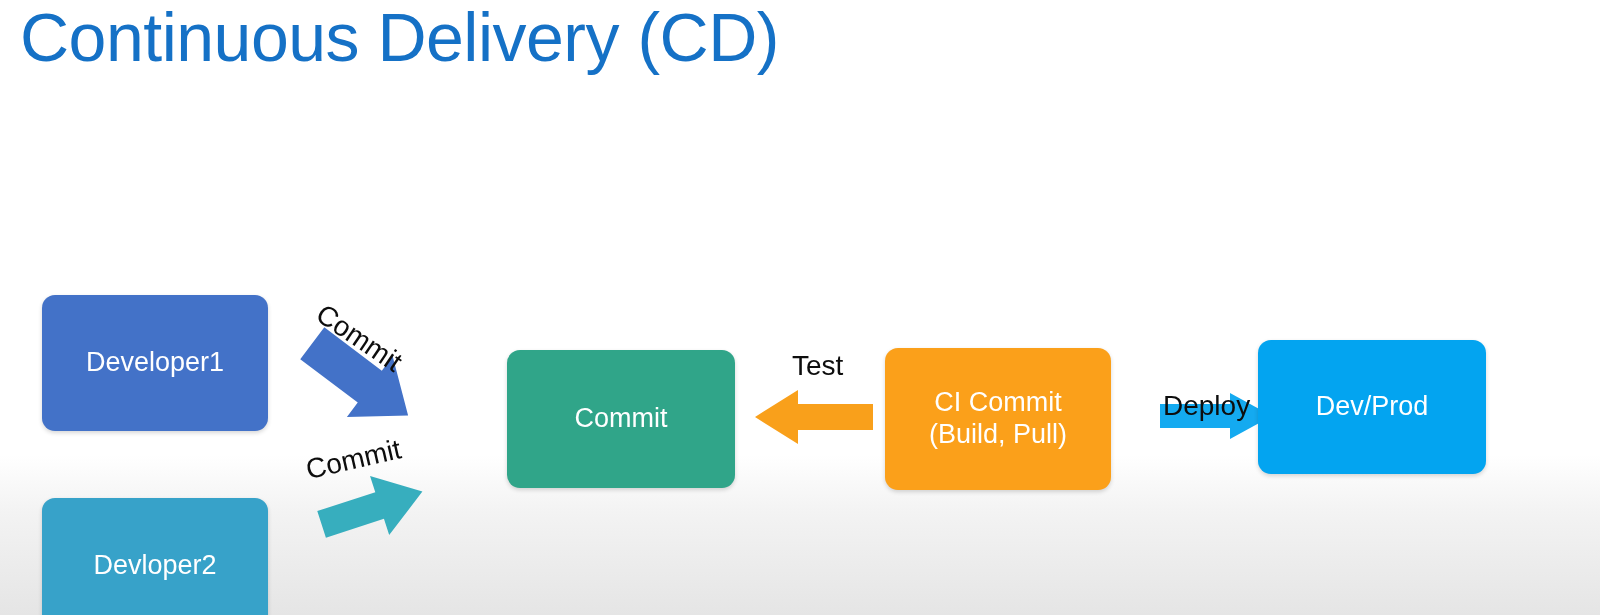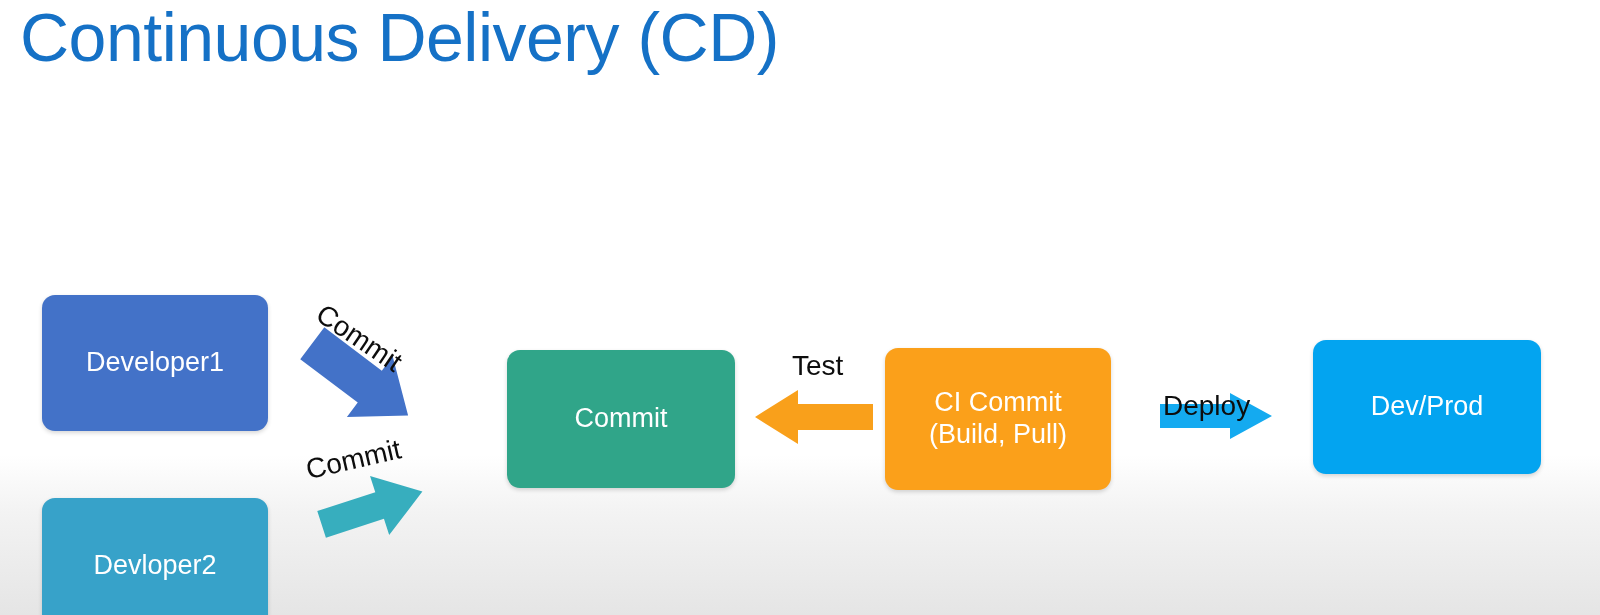--- a/index.html
+++ b/index.html
@@ -63,21 +63,21 @@
   }
   .node-vcs {
     left: 507px; top: 350px; width: 228px; height: 138px;
     background: #30A589;
   }
   .node-ci {
     left: 885px; top: 348px; width: 226px; height: 142px;
     background: #FBA01A;
   }
   .node-env {
-    left: 1313px; top: 340px; width: 228px; height: 134px;
+    left: 1258px; top: 340px; width: 228px; height: 134px;
     background: #03A4F0;
   }
   .node-label { display: block; }
 
   .edge-label {
     position: absolute;
     font-size: 28px;
     color: #0d0d0d;
     white-space: nowrap;
     z-index: 6;

